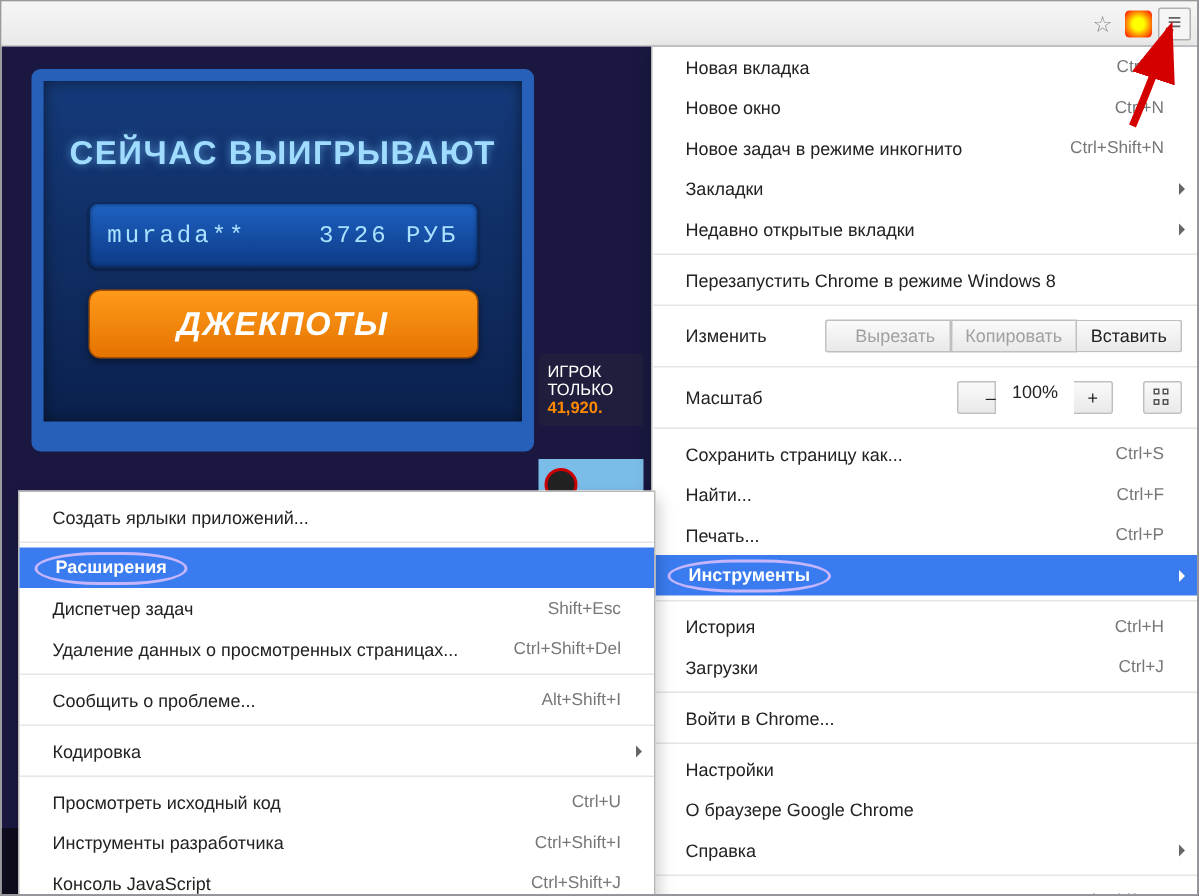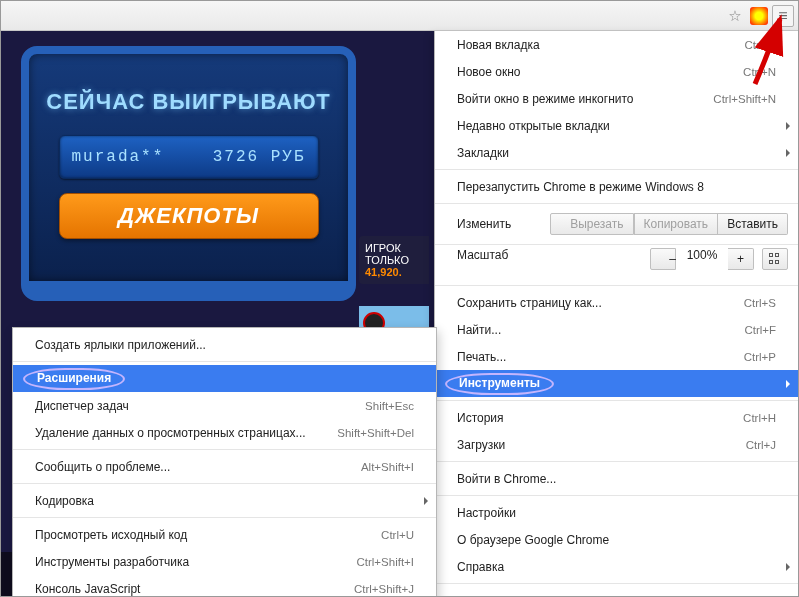--- a/index.html
+++ b/index.html
@@ -52,21 +52,21 @@
   
   .page-bg {
     position:absolute; top:30px; left:0; right:0; bottom:0;
     background:#1a1840;
     overflow:hidden;
   }
   .tv {
     position:absolute; top:15px; left:20px;
     width:335px; height:255px;
     background: linear-gradient(#153a7a,#0b214d);
-    border-radius:16px;
+    border-radius:6px;
     border:8px solid #2660b8;
     border-bottom-width: 20px;
     box-shadow: inset 0 0 10px rgba(0,0,0,.5);
   }
   .tv-title {
     text-align:center; color:#9fdcff;
     font-size:22px; font-weight:bold;
     letter-spacing:1px;
     margin-top:35px;
     text-shadow:0 0 6px rgba(120,200,255,.6);
@@ -158,21 +158,21 @@
     border-radius:2px; height:22px;
     padding:0 9px; display:flex;align-items:center;justify-content:center;
     font-size:12px; color:#222;
   }
   .btn.disabled { color:#a0a0a0; }
   .btn-grp { display:flex; }
   .btn-grp .btn { border-radius:0; }
   .btn-grp .btn:first-child{ border-radius:2px 0 0 2px;padding-left:19px; }
   .btn-grp .btn:last-child{ border-radius:0 2px 2px 0; border-left:0;}
   .btn.icon { width:26px; padding:0; }
-  .zoom-row { display:flex; height:34px; padding:0 10px 0 22px; gap:8px;}
+  .zoom-row { display:flex; align-items:center; height:34px; padding:0 10px 0 22px; gap:20px;}
   .zoom-row .lbl { margin-right:auto; }
   .zoom-val { width:52px; text-align:center; font-size:12px; }
   .fs-ic {display:flex;gap:2px;flex-wrap:wrap;width:12px;height:12px;}
   .fs-ic i{width:4px;height:4px;border:1px solid #555;}
 
   .circled { display:inline-block; border:2px solid #c4b5fd; border-radius:50%/60%;
     padding:1px 12px 3px; margin-left:-12px;font-weight:bold;}
 
   
   .submenu {
@@ -231,28 +231,28 @@
 <div class="menu-main">
   <div class="row">
     <span>Новая вкладка</span>
       <span class="sc">Ctrl+T</span>
     </div>
   <div class="row">
     <span>Новое окно</span>
       <span class="sc">Ctrl+N</span>
     </div>
   <div class="row">
-    <span>Войти окно в режиме инкогнито</span>
+    <span>Новое задач в режиме инкогнито</span>
       <span class="sc">Ctrl+Shift+N</span>
+    </div>
+  <div class="row has-sub">
+    <span>Закладки</span>
     </div>
   <div class="row has-sub">
     <span>Недавно открытые вкладки</span>
-    </div>
-  <div class="row has-sub">
-    <span>Закладки</span>
     </div>
   <div class="sep"></div>
   <div class="row">
     <span>Перезапустить Chrome в режиме Windows 8</span>
     </div>
   <div class="sep"></div>
   <div class="edit-row">
     <span class="lbl">Изменить</span>
     <div class="btn-grp">
       <div class="btn disabled">Вырезать</div>
@@ -330,21 +330,21 @@
   <div class="sep"></div>
   <div class="row highlight">
     <span><span class="circled">Расширения</span></span>
     </div>
   <div class="row">
     <span>Диспетчер задач</span>
       <span class="sc">Shift+Esc</span>
     </div>
   <div class="row">
     <span>Удаление данных о просмотренных страницах...</span>
-      <span class="sc">Shift+Shift+Del</span>
+      <span class="sc">Ctrl+Shift+Del</span>
     </div>
   <div class="sep"></div>
   <div class="row">
     <span>Сообщить о проблеме...</span>
       <span class="sc">Alt+Shift+I</span>
     </div>
   <div class="sep"></div>
   <div class="row has-sub">
     <span>Кодировка</span>
     </div>

